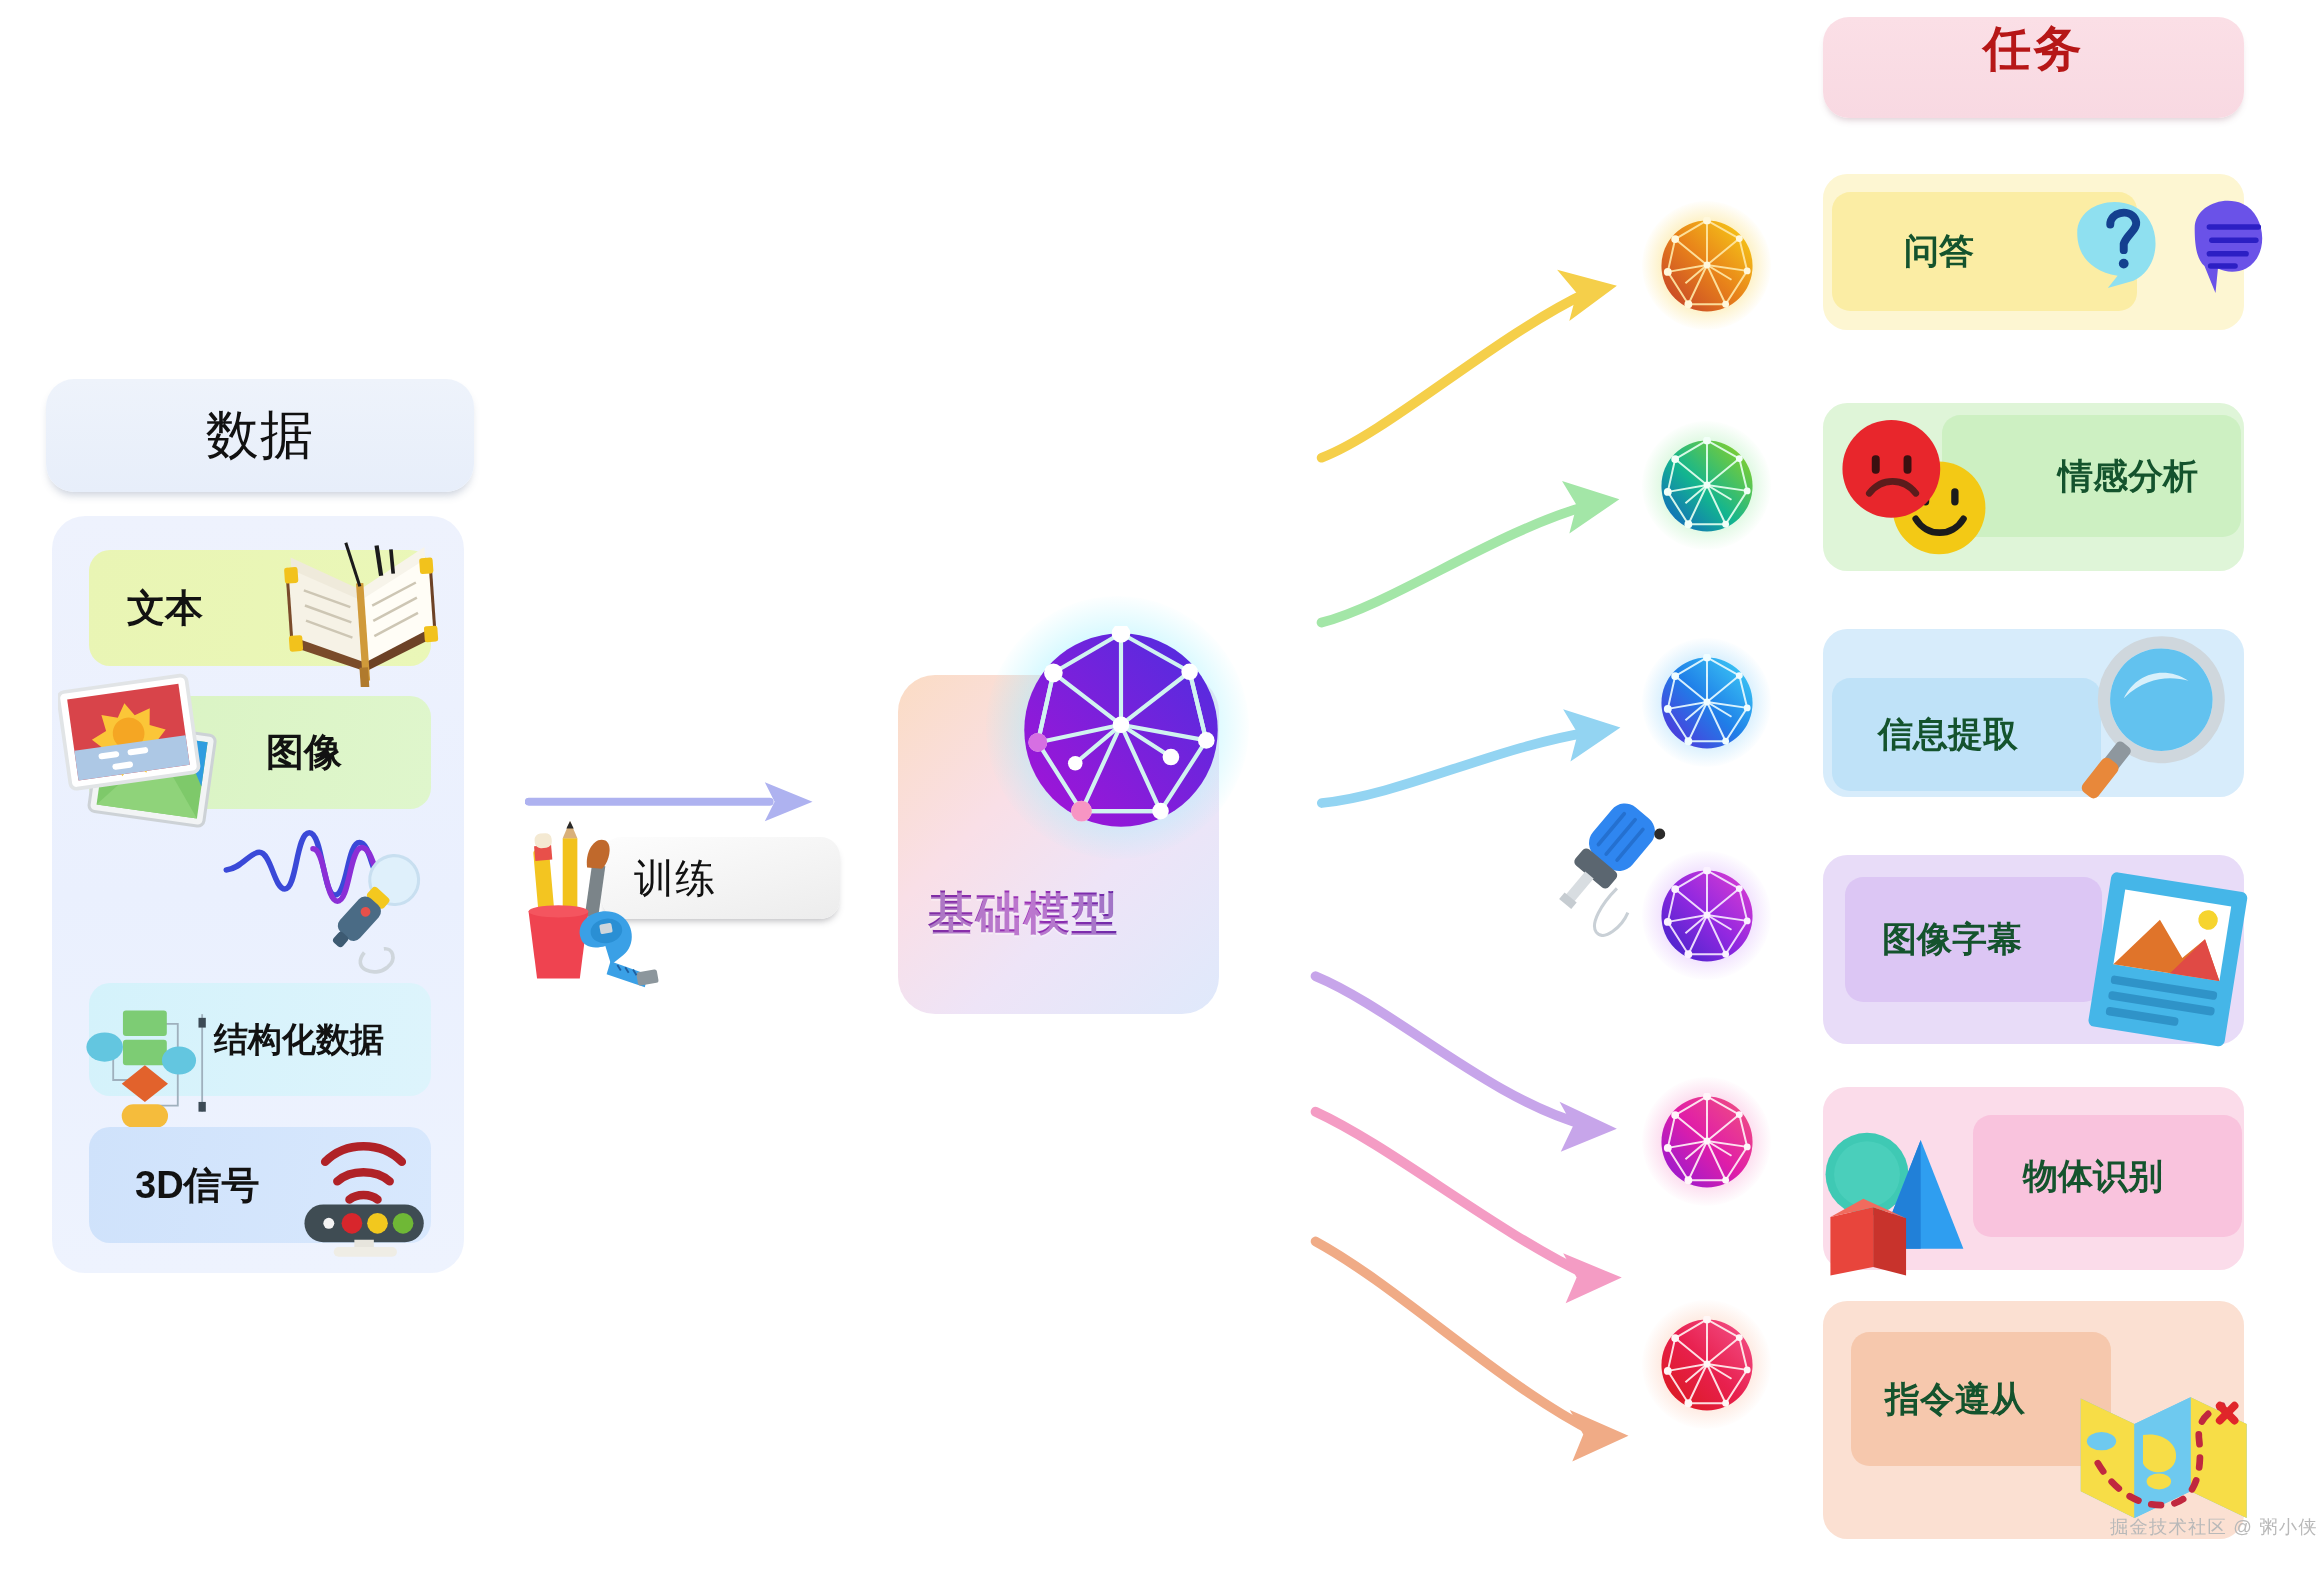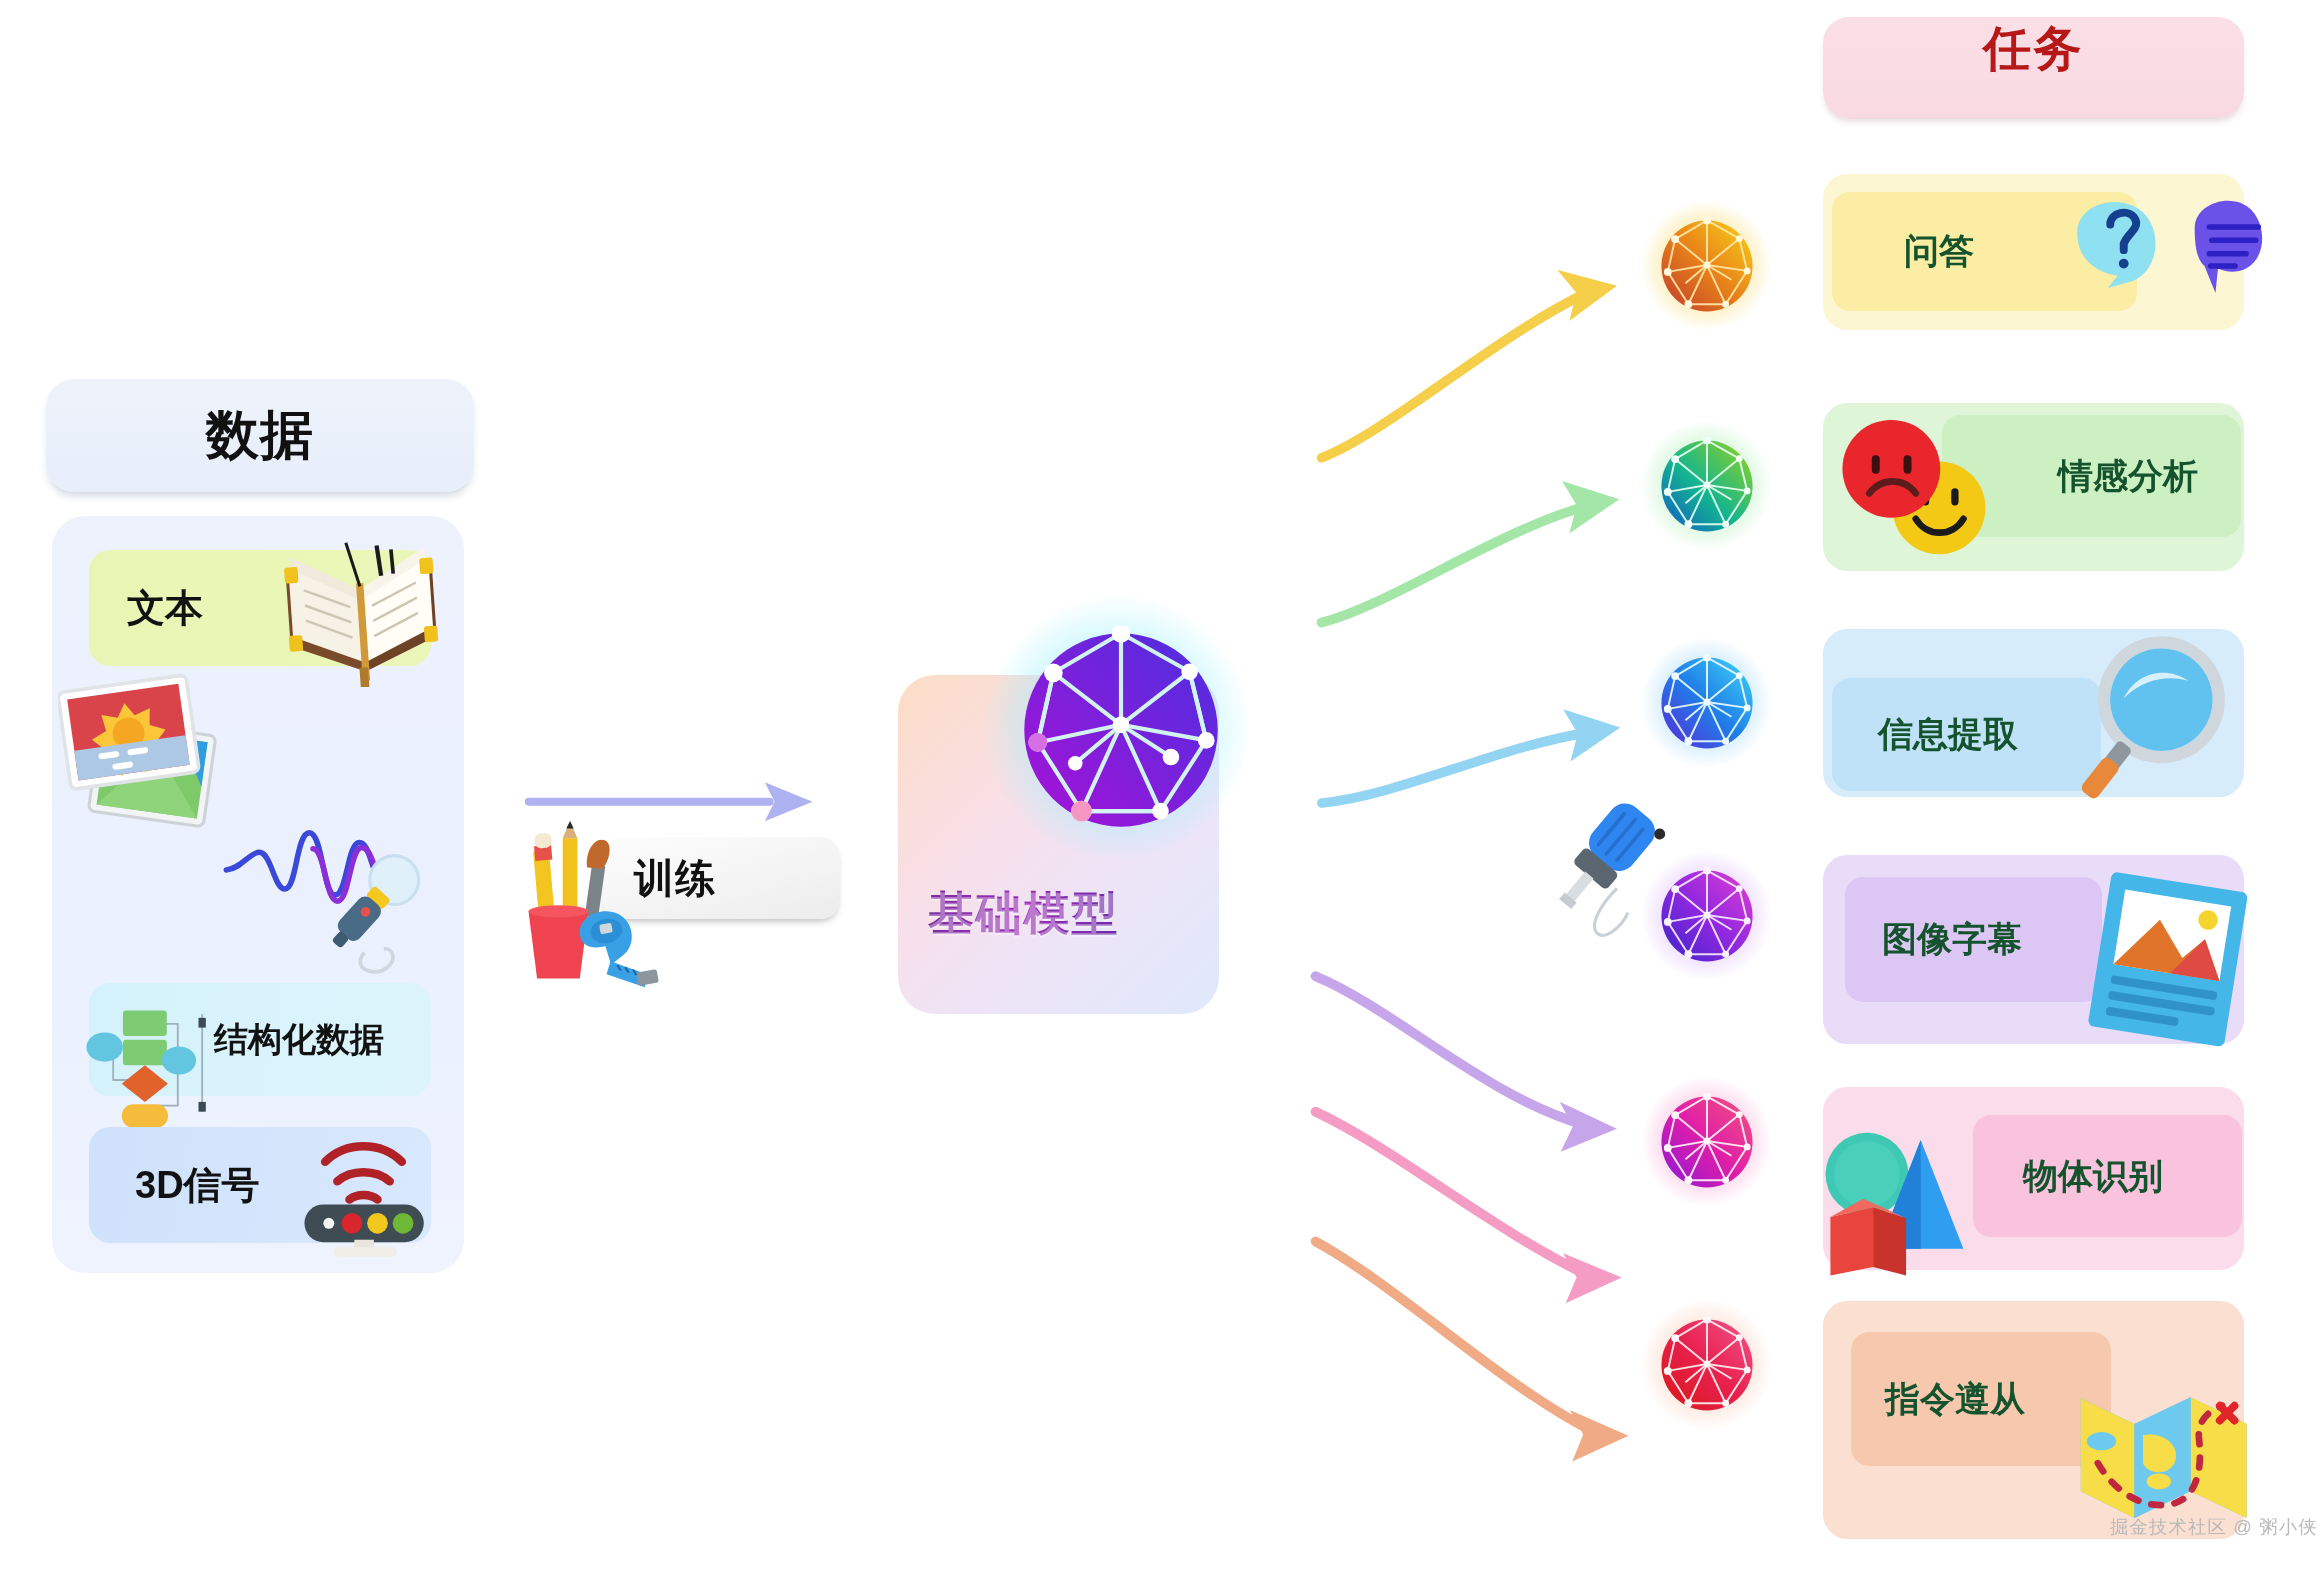--- a/index.html
+++ b/index.html
@@ -2,21 +2,21 @@
 <html style="font-size:9.8px"><head>
 <meta charset="utf-8">
 <style>
   html,body{margin:0;padding:0;background:#ffffff;}
   body{width:2319px;height:1571px;position:relative;overflow:hidden;
        font-family:"Liberation Sans","DejaVu Sans",sans-serif;}
   .stage{position:absolute;left:0;top:0;width:2319px;height:1571px;background:#fff;}
 
   
   .abs{position:absolute;}
-  .cn{font-weight:700;color:#111;letter-spacing:1.2px;}
+  .cn{font-weight:400;color:#111;letter-spacing:1.2px;}
 
   
   #data-header{
     left:46px;top:379px;width:428px;height:113px;border-radius:28px;
     background:linear-gradient(180deg,#eef3fb 0%,#e7eefa 100%);
     box-shadow:0 6.1px 8.6px -3.7px rgba(70,90,130,.28);
     display:flex;align-items:center;justify-content:center;
   }
   #data-header .t{font-size:53px;}
 
@@ -131,20 +131,23 @@
       <rect x="28" y="208" width="22" height="26" fill="#f2c21c" rx="4"></rect>
       <rect x="250" y="96" width="22" height="26" fill="#f2c21c" rx="4"></rect>
       <rect x="250" y="208" width="22" height="26" fill="#f2c21c" rx="4"></rect>
       <path d="M150 135 L132 62" stroke="#1b1b1b" stroke-width="5" fill="none"></path>
       <path d="M182 70 L186 120" stroke="#1b1b1b" stroke-width="7" fill="none"></path>
       <path d="M205 78 L206 118" stroke="#1b1b1b" stroke-width="6" fill="none"></path>
       <rect x="140" y="268" width="14" height="36" fill="#b07a2d"></rect>
     </g>
   </svg>
 
+  <div class="data-item di-image">
+    <span class="lbl">图像</span>
+  </div>
   <svg class="ill" style="left:58px;top:669px;" width="177" height="159" viewBox="0 0 290 260">
     <g transform="rotate(8 150 150)">
       <rect x="62" y="95" width="190" height="150" rx="10" fill="#f2f4f5" stroke="#cdd2d6" stroke-width="5"></rect>
       <rect x="74" y="107" width="166" height="126" fill="#7ec96a"></rect>
       <path d="M74 233 L160 130 L240 233 Z" fill="#8fd37a"></path>
       <path d="M196 107 L240 107 L240 180 Z" fill="#2f9de0"></path>
     </g>
     <g transform="rotate(-8 140 120)">
       <rect x="12" y="20" width="212" height="160" rx="10" fill="#ffffff" stroke="#e1e4e6" stroke-width="6"></rect>
       <rect x="26" y="33" width="184" height="134" fill="#d8444a"></rect>

